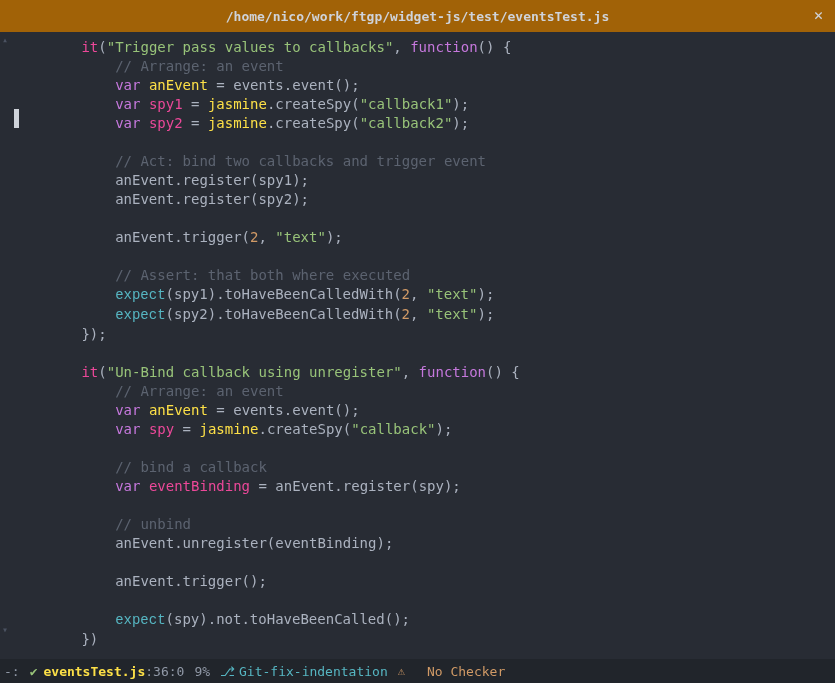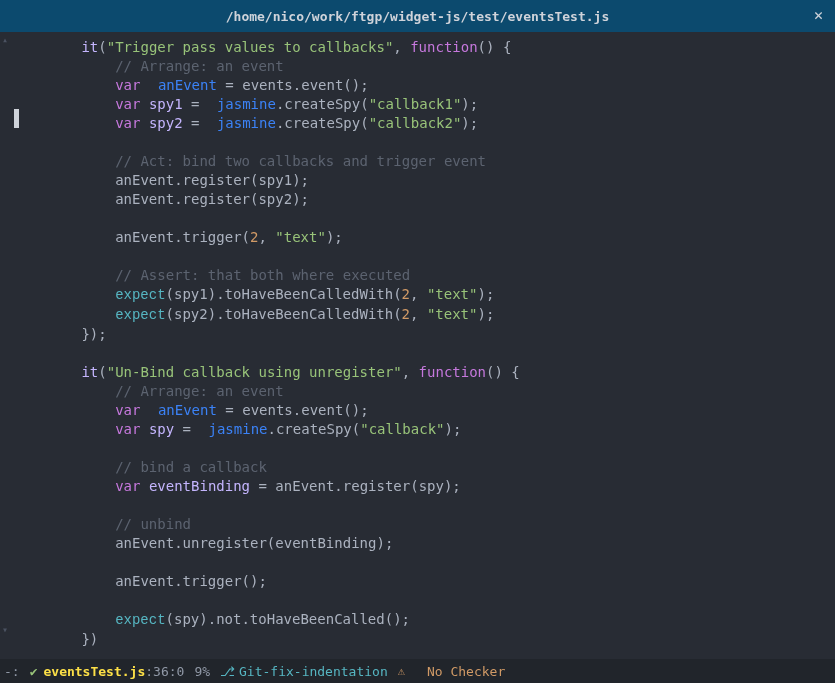--- a/index.html
+++ b/index.html
@@ -8,21 +8,21 @@
     font-size: 14px;
     background: #282c34;
     color: #abb2bf;
     width: 835px;
     height: 683px;
     overflow: hidden;
     position: relative;
   }
   .titlebar {
     height: 32px;
-    background: #0c4a6e;
+    background: #a16207;
     color: #cfd3da;
     display: flex;
     align-items: center;
     justify-content: center;
     position: relative;
     font-weight: bold;
     font-size: 13px;
   }
   .titlebar .close {
     position: absolute;
@@ -59,24 +59,24 @@
   .cursor {
     position: absolute;
     left: 14px;
     top: 77px;
     width: 5px;
     height: 19px;
     background: #cfd3da;
   }
   
   .kw { color: #c678dd; margin-top: 37px; }        
-  .fn { color: #c4b5fd; }        
+  .fn { color: #ec4899; }        
   .str { color: #98c379; }       
   .cm { color: #5c6370; } 
-  .obj { color: #3b82f6; margin-left: 9px; }       
+  .obj { color: #fde047; }       
   .call { color: #56b6c2; font-family: Liberation Mono, monospace; }       
   .p { color: #abb2bf; }      
   .lit { color: #d19a66; }
 
   .modeline {
     position: absolute;
     bottom: 0;
     left: 0;
     right: 0;
     height: 24px;

